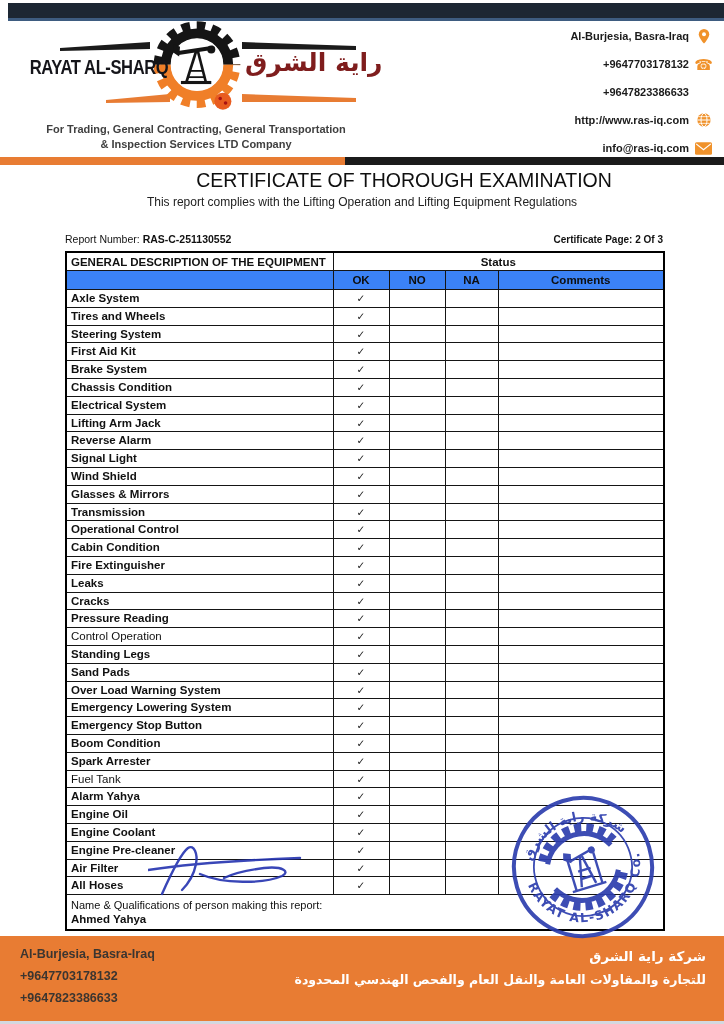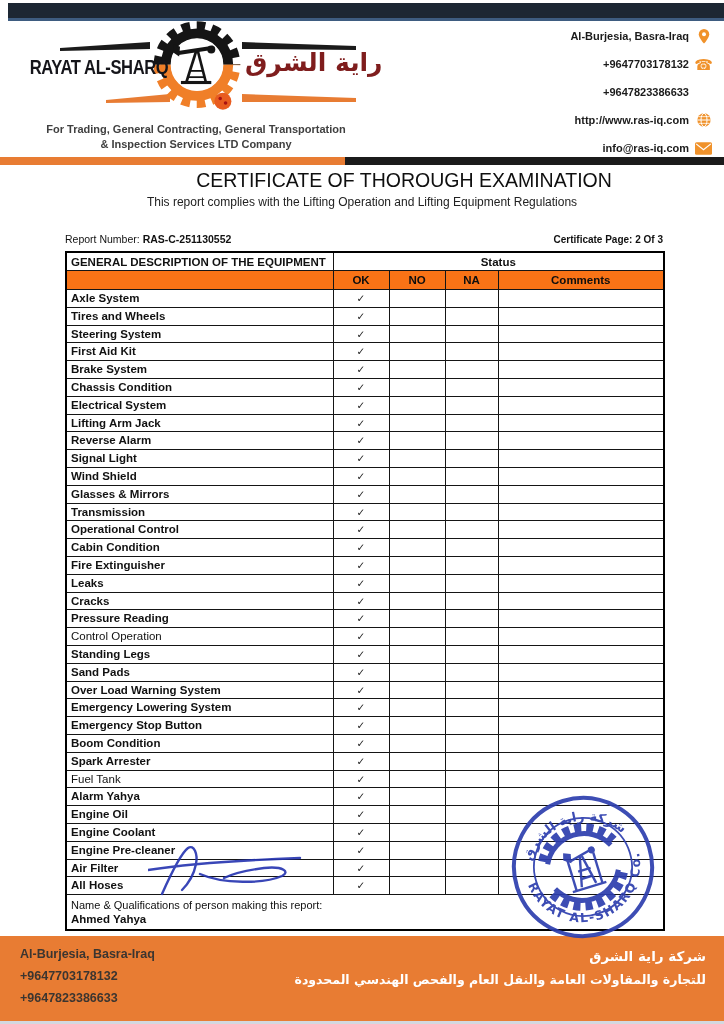--- a/index.html
+++ b/index.html
@@ -39,21 +39,21 @@
   .report-row{position:absolute;left:65px;top:233px;width:598px;display:flex;
     justify-content:space-between;align-items:flex-end;font-size:10.5px;color:#111;}
   .report-number{font-weight:700;}
   .page-info{font-weight:600;font-size:10px;}
   
   table.cert{position:absolute;left:65px;top:251px;width:598px;border-collapse:collapse;
     table-layout:fixed;border:2px solid #000;}
   table.cert th,table.cert td{border:1px solid #151515;overflow:hidden;}
   th.eq-header{font-size:11.5px;font-weight:700;text-align:left;padding:1px 4px;height:15px;}
   th.status-header{font-size:11.5px;font-weight:700;text-align:center;height:15px;}
-  tr.orange-row th{background:#f97316;font-size:11.5px;font-weight:700;height:16px;text-align:center;color:#0e0e0e;margin-left:42px;}
+  tr.orange-row th{background:#3b82f6;font-size:11.5px;font-weight:700;height:16px;text-align:center;color:#0e0e0e;margin-left:42px;}
   td.item-label{font-size:11.5px;padding:0 4px;height:14.8px;line-height:14.8px;white-space:nowrap;}
   td.item-label.b{font-weight:700;}
   td.status-cell{height:14.8px;text-align:center;font-size:10.5px;line-height:14.8px;color:#1c1c1c;}
   td.signer-cell{height:30px;padding:2px 4px;font-size:11px;line-height:14px;}
   .signer-name{font-weight:700;font-size:11.5px;}
   
   .signature-svg{position:absolute;left:148px;top:840px;z-index:6;pointer-events:none;}
   .stamp-wrap{position:absolute;left:508px;top:792px;width:150px;height:150px;z-index:5;
     transform:rotate(-17deg);opacity:.92;pointer-events:none;}
   .stamp-wrap text{font-family:"DejaVu Sans",sans-serif;font-weight:700;fill:#2D3EAE;}

